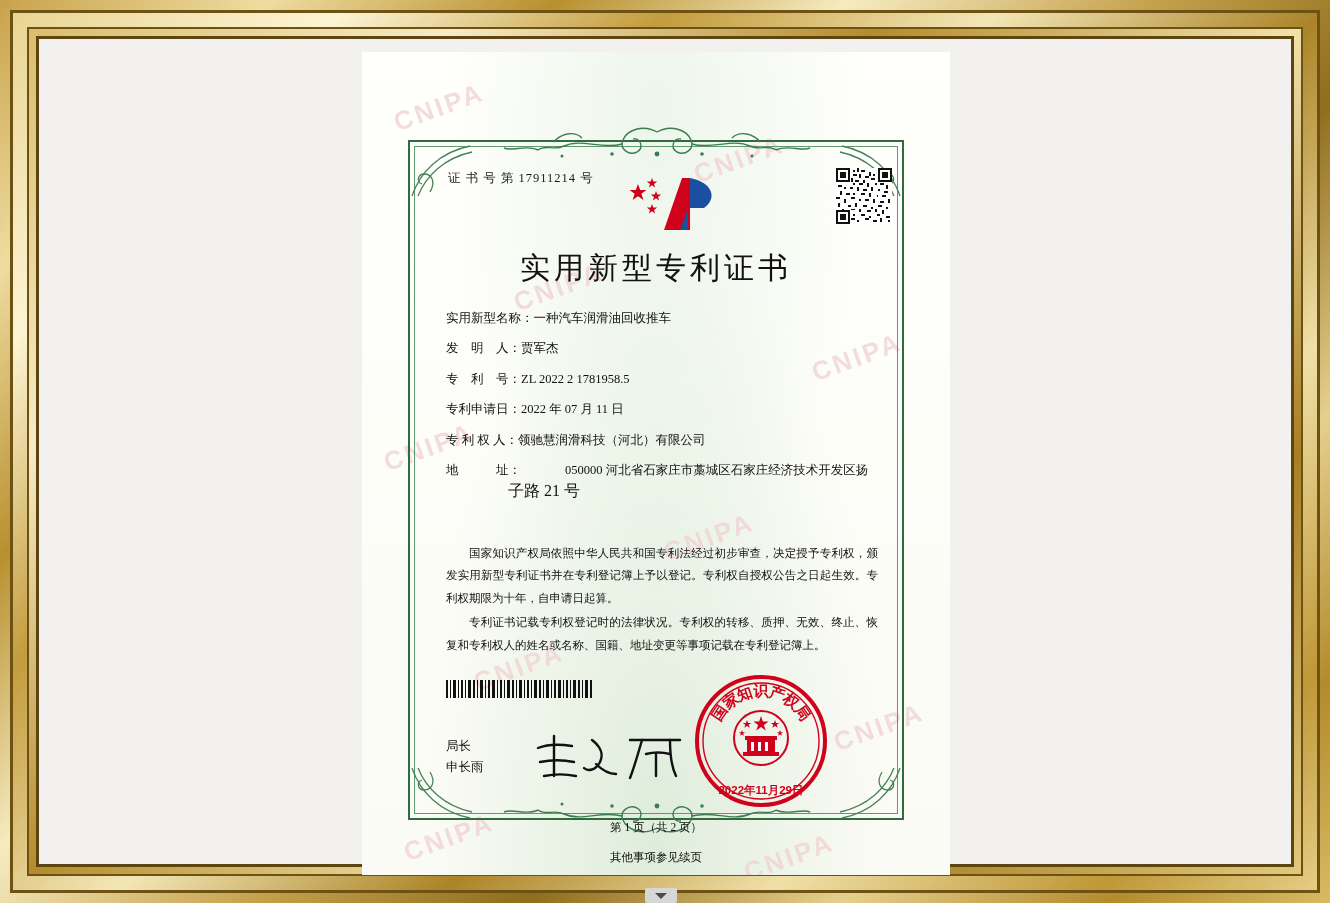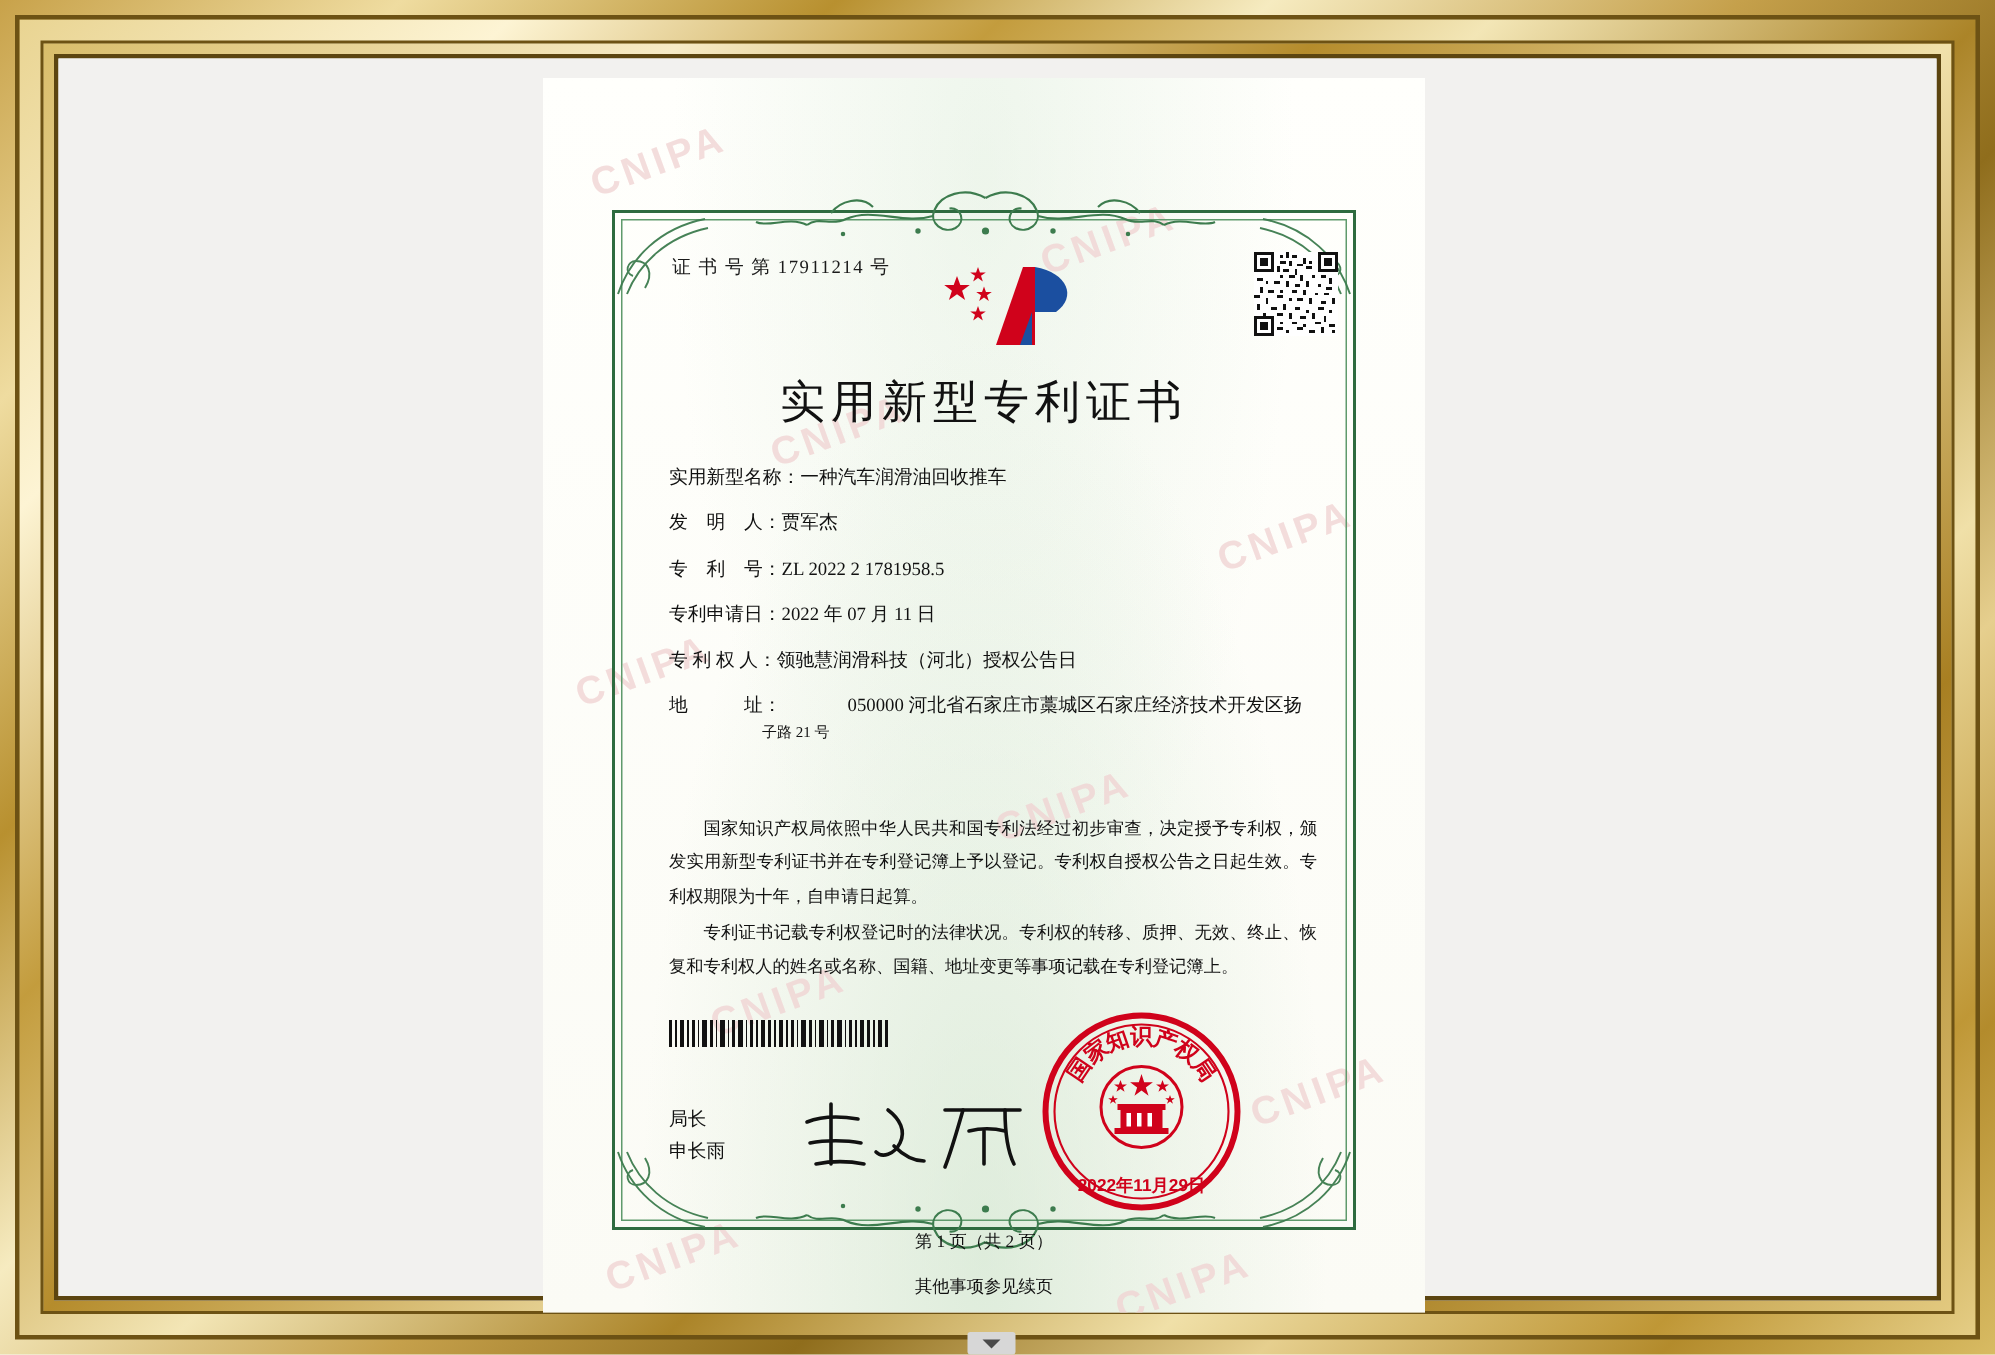--- a/index.html
+++ b/index.html
@@ -102,21 +102,21 @@
     font-family:"Liberation Serif", serif;
   }
   
   .fields{
     position:absolute;left:84px;top:258px;width:432px;font-size:12.5px;color:#111;
   }
   .row{display:flex;margin-bottom:13.5px;line-height:1.35;}
   .lbl{white-space:pre;flex:0 0 auto;text-align:center;}
   .val{flex:1 1 auto;}
   .row2{display:flex;margin-bottom:2px;line-height:1.35;gap:44px;}
-  .cont{margin-left:62px;margin-bottom:28px;font-size:10px;}
+  .cont{margin-left:62px;margin-bottom:28px;font-size:16px;}
   .tworow{display:flex;margin-bottom:10px;font-size:12.5px;}
   .tworow .c1{width:200px;}
   .tworow .c2{flex:1;}
   
   .paras{
     position:absolute;left:84px;top:490px;width:432px;font-size:11.5px;
     color:#111;line-height:1.95;text-align:justify;
   }
   .paras p{margin:0 0 2px 0;text-indent:2em;}
   
@@ -354,21 +354,21 @@
          <div class="row">
            <span class="lbl">专　利　号：</span>
            <span class="val">ZL 2022 2 1781958.5</span>
          </div>
          <div class="row">
            <span class="lbl">专利申请日：</span>
            <span class="val">2022 年 07 月 11 日</span>
          </div>
          <div class="row">
            <span class="lbl">专 利 权 人：</span>
-           <span class="val">领驰慧润滑科技（河北）授权公告日</span>
+           <span class="val">领驰慧润滑科技（河北）有限公司</span>
          </div>
          <div class="row2">
            <span class="lbl">地　　　址：</span>
            <span class="val">050000 河北省石家庄市藁城区石家庄经济技术开发区扬</span>
          </div>
          <div class="cont">子路 21 号</div>
        </div>
 
        <div class="paras">
          <p>国家知识产权局依照中华人民共和国专利法经过初步审查，决定授予专利权，颁发实用新型专利证书并在专利登记簿上予以登记。专利权自授权公告之日起生效。专利权期限为十年，自申请日起算。</p>

